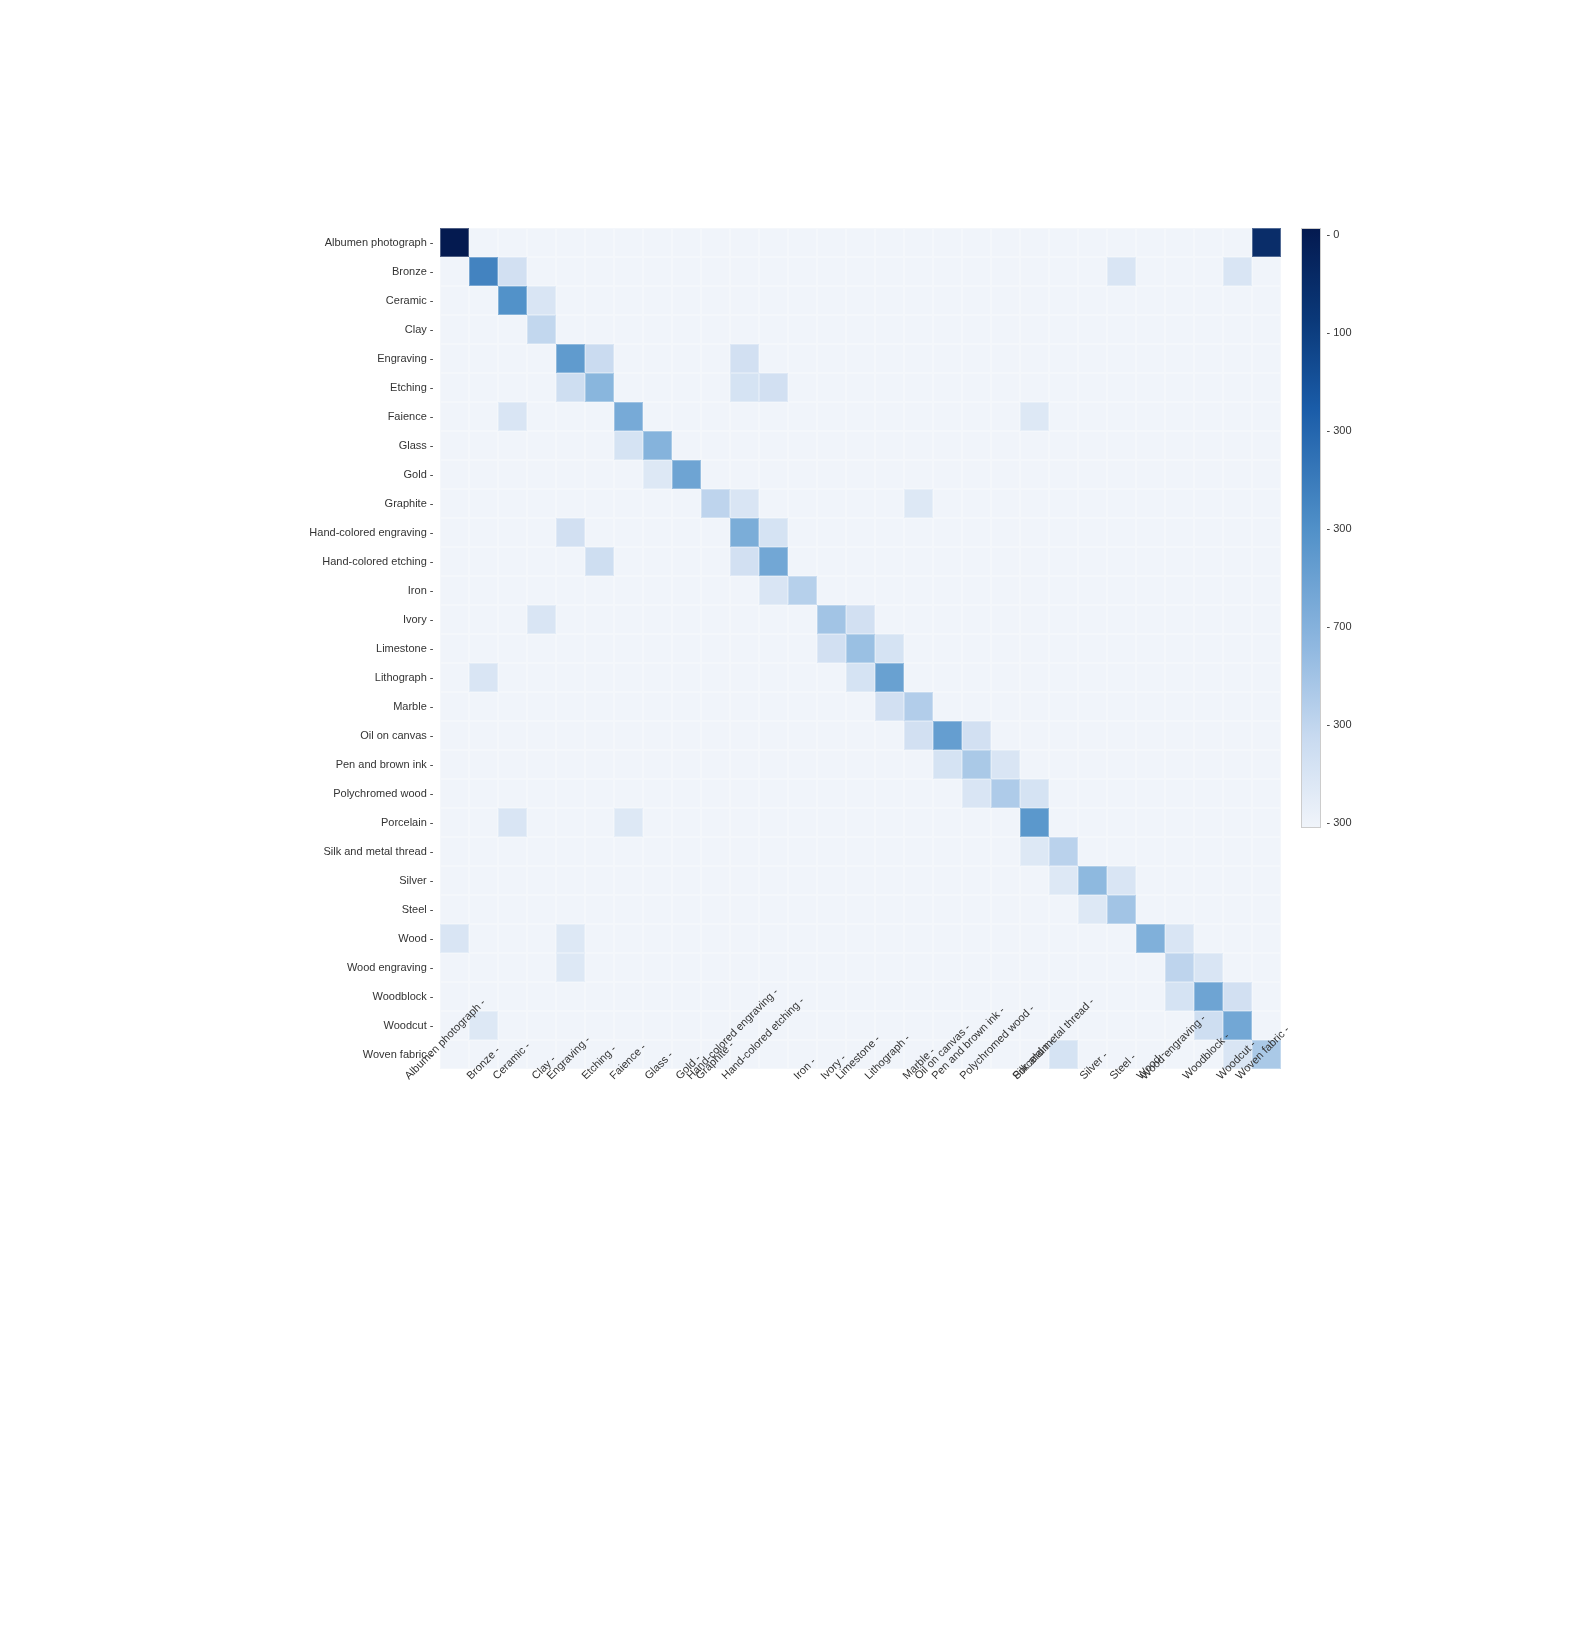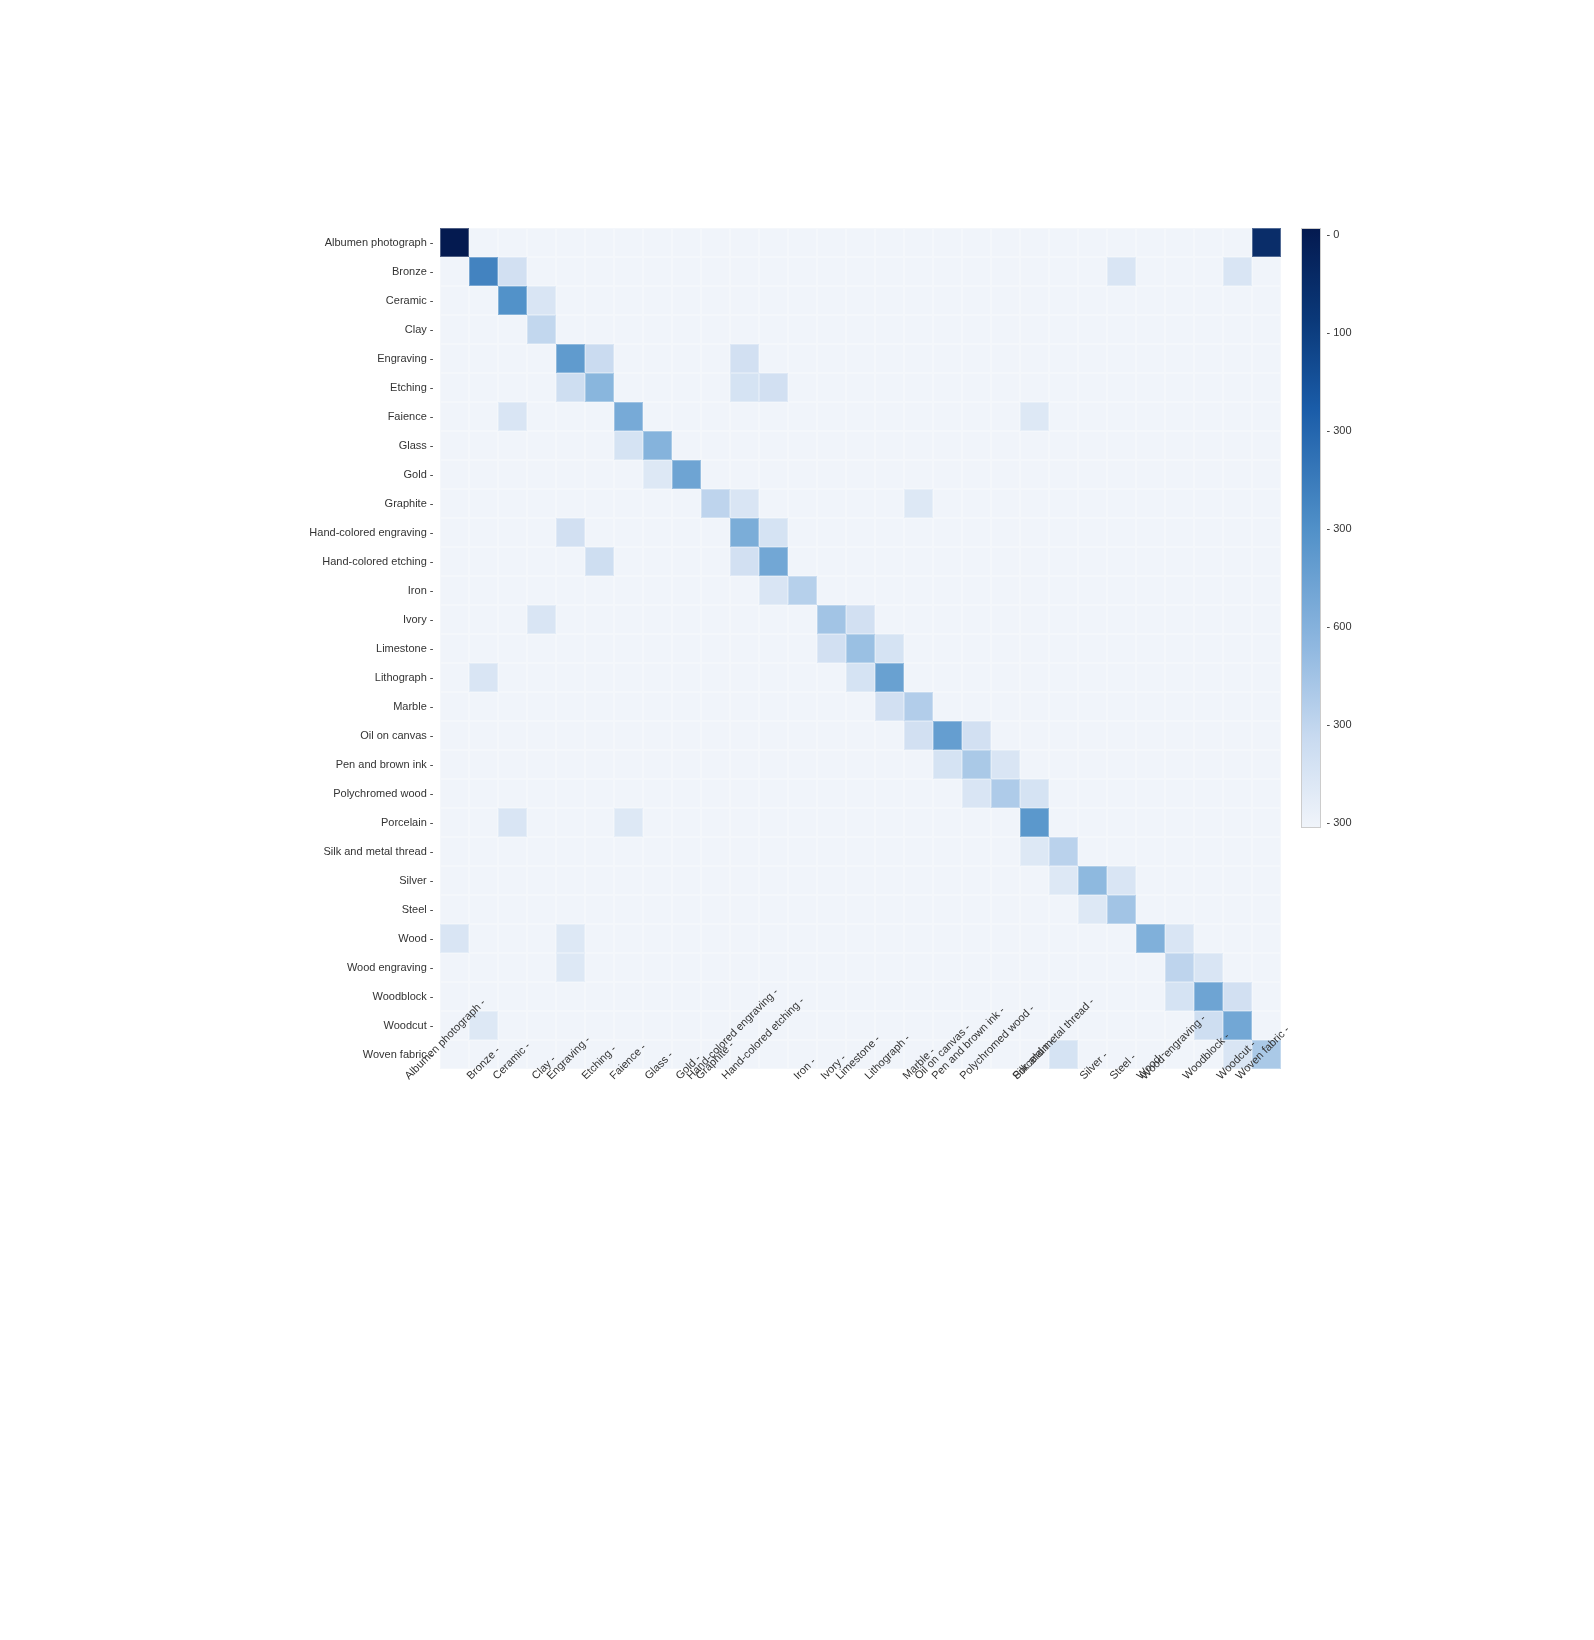--- a/index.html
+++ b/index.html
@@ -1062,18 +1062,18 @@
         </div>
       </div>
   </div>
   <div class="colorbar-container">
     <div class="colorbar"></div>
     <div class="colorbar-labels" id="colorbar-labels">
     <div class="colorbar-label">- 0</div>
         <div class="colorbar-label">- 100</div>
         <div class="colorbar-label">- 300</div>
         <div class="colorbar-label">- 300</div>
-        <div class="colorbar-label">- 600</div>
+        <div class="colorbar-label">- 700</div>
         <div class="colorbar-label">- 300</div>
         <div class="colorbar-label">- 300</div>
       </div>
   </div>
 </div>
 
 </body></html>

